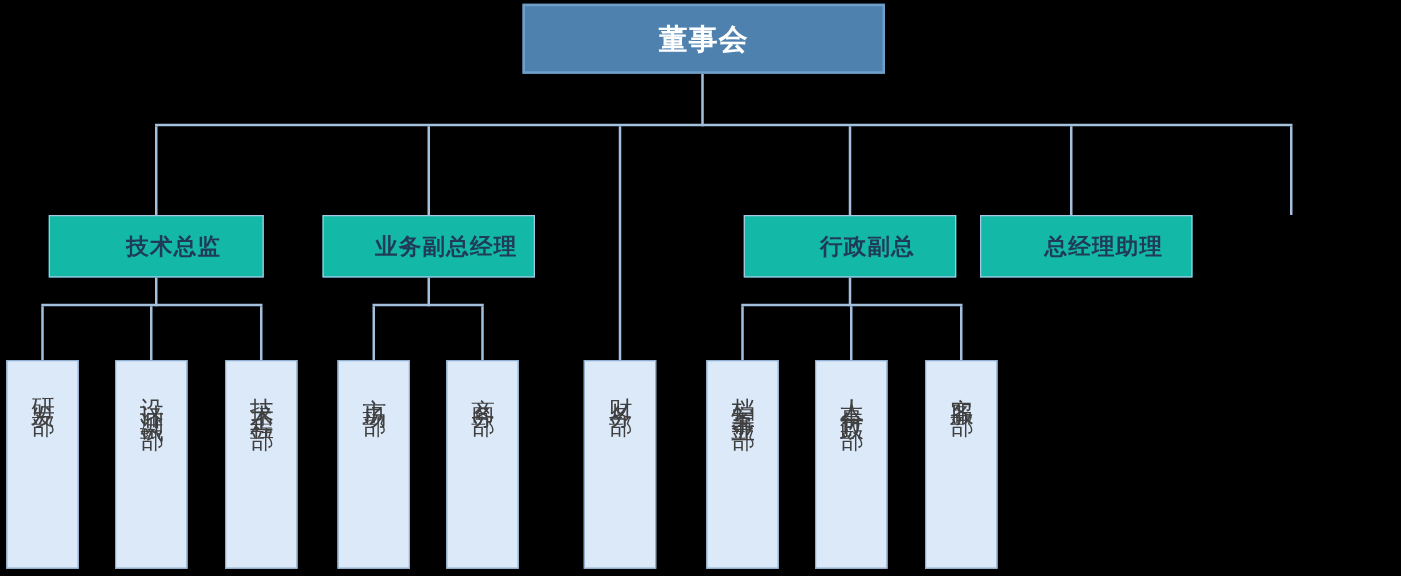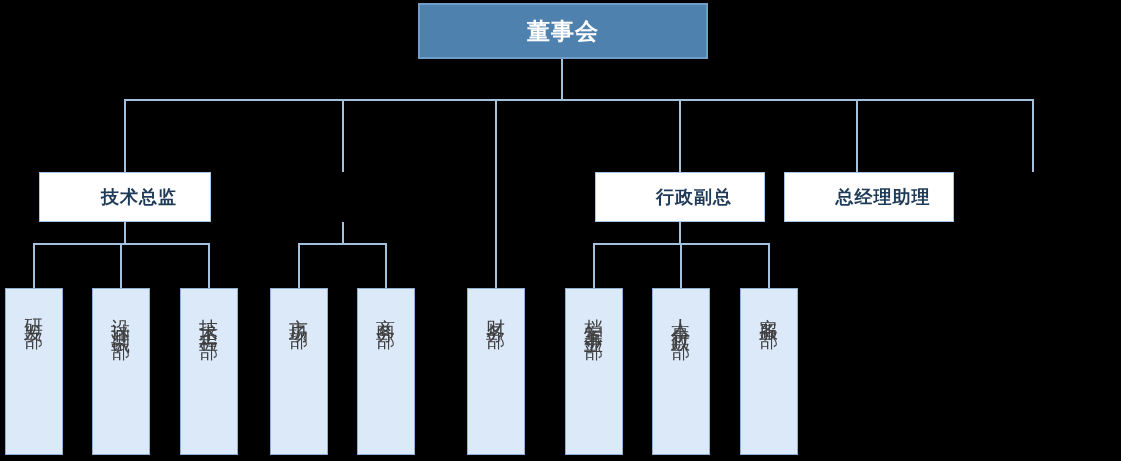--- a/index.html
+++ b/index.html
@@ -16,21 +16,21 @@
   .node{position:absolute;box-sizing:border-box;display:flex;align-items:center;justify-content:center;z-index:2;}
   .root{
     background:#4e81ae;
     border:2px solid #6f9fc8;
     color:#ffffff;
     font-size:23px;font-weight:bold;
     letter-spacing:1px;
   }
   
   .l2{
-    background:#ffffff;
+    background:#14b8a6;
     border:1px solid #a5c6e4;
     color:#1f3b57;
     font-size:18px;font-weight:bold;
     letter-spacing:1px;
     padding-left:28px;
   }
   
   .l3{
     background:#dbe9f8;
     border:1px solid #8fb0d1;
@@ -77,20 +77,23 @@
   <div class="line" style="left:680px;top:245px;width:2px;height:43px;"></div>
   <div class="line" style="left:768px;top:245px;width:2px;height:43px;"></div>
 
   <div class="node root" style="left:418px;top:3px;width:290px;height:56px;">
     <span>董事会</span>
   </div>
 
   <div class="node l2" style="left:39px;top:172px;width:172px;height:50px;">
     <span>技术总监</span>
   </div>
+  <div class="node l2" style="left:258px;top:172px;width:170px;height:50px;">
+    <span>业务副总经理</span>
+  </div>
   <div class="node l2" style="left:595px;top:172px;width:170px;height:50px;">
     <span>行政副总</span>
   </div>
   <div class="node l2" style="left:772px;top:172px;width:170px;height:50px;margin-left:12px;">
     <span>总经理助理</span>
   </div>
 
   <div class="node l3" style="left:5px;top:288px;width:58px;height:167px;">
     <span class="vtext">研发部</span>
   </div>

